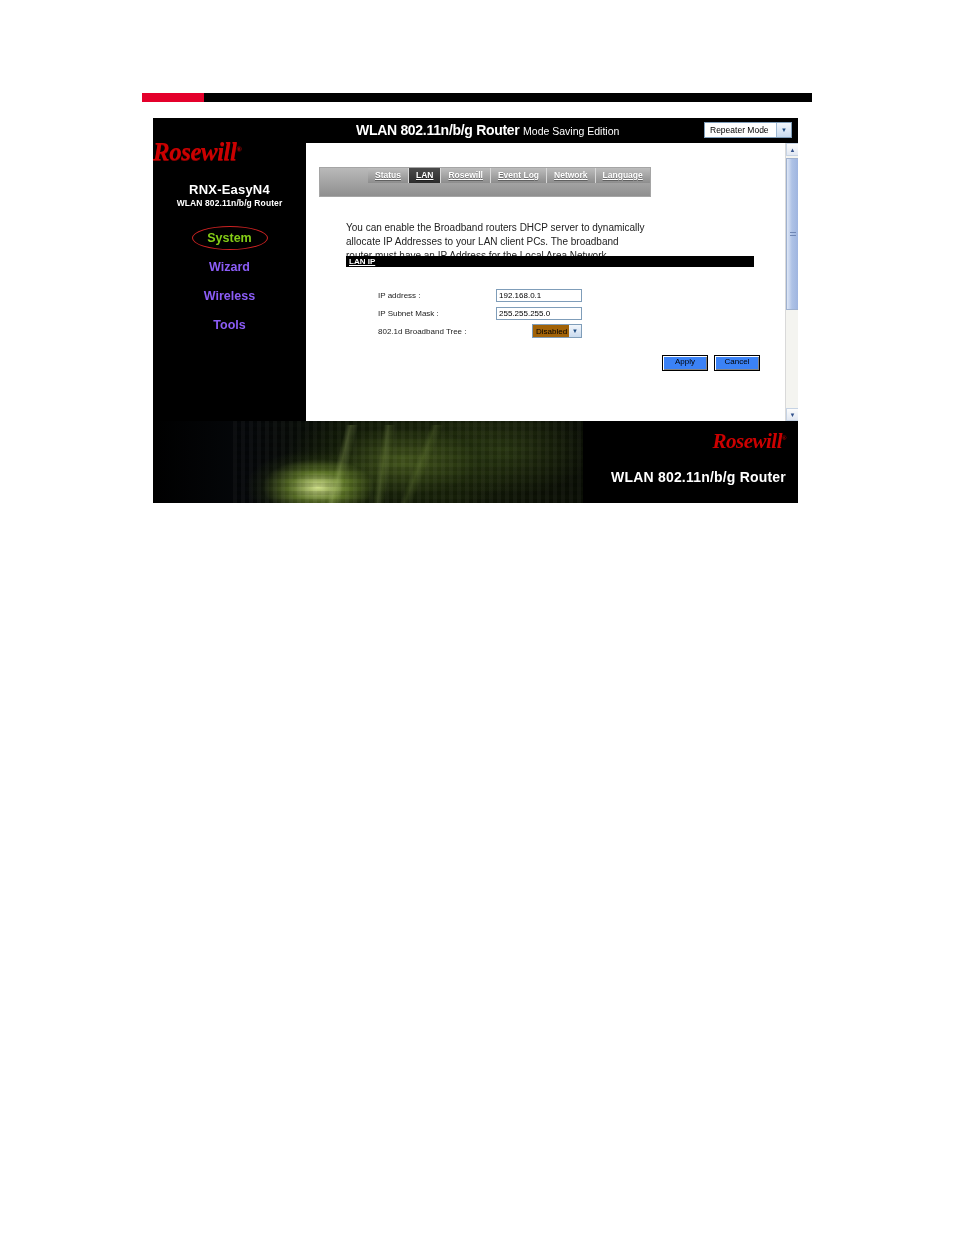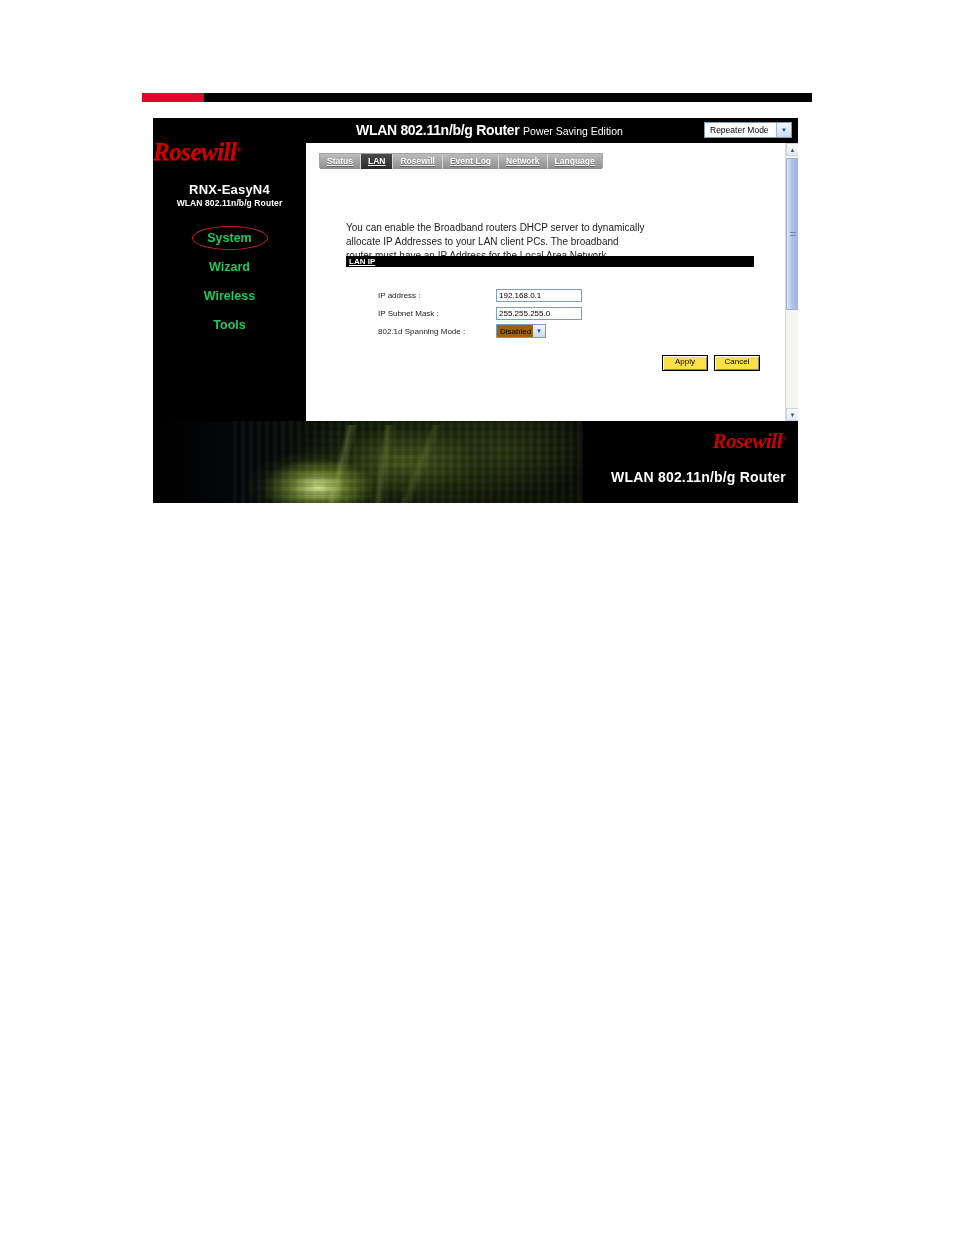--- a/index.html
+++ b/index.html
@@ -97,27 +97,27 @@
     letter-spacing: 0.1px;
   }
 
   .nav {
     margin-top: 16px;
   }
   .nav-item {
     position: relative;
     height: 28px;
     line-height: 28px;
-    color: #22c55e;
+    color: #8b5cf6;
     font-size: 12.5px;
     font-weight: bold;
     cursor: pointer;
     margin-bottom: 1px;
   }
-  .nav-item.active { color: #22c55e; }
+  .nav-item.active { color: #84cc16; }
   .nav-ellipse {
     position: absolute;
     left: 50%;
     top: 50%;
     transform: translate(-50%, -50%);
     width: 74px;
     height: 22px;
     border: 1px solid #cc2222;
     border-radius: 50%;
     pointer-events: none;
@@ -190,26 +190,27 @@
   
   .content-area {
     position: relative;
     height: 278px;
     background: #ffffff;
   }
 
   .tabs {
     position: absolute;
     left: 13px;
-    top: 10px;
-    height: 15px;
+    top: 24px;
+    height: 30px;
     display: flex;
     background: linear-gradient(#b9b9b9, #8f8f8f);
     border: 1px solid #a5a5a5;
     box-sizing: border-box;
+    padding-left: 48px;
   }
   .tab {
     padding: 0 7px;
     height: 15px;
     line-height: 15px;
     font-size: 8.5px;
     font-weight: bold;
     color: #ffffff;
     text-decoration: underline;
     background: linear-gradient(#bdbdbd, #8d8d8d);
@@ -253,20 +254,21 @@
   .form {
     position: absolute;
     left: 72px;
     top: 144px;
   }
   .form-row {
     display: flex;
     align-items: center;
     height: 16px;
     margin-bottom: 2px;
+    justify-content: space-between;
   }
   .form-label {
     width: 118px;
     font-size: 8px;
     color: #222222;
     white-space: nowrap;
   }
   .text-input {
     width: 86px;
     height: 13px;
@@ -305,21 +307,21 @@
   .btn-row {
     position: absolute;
     right: 38px;
     top: 212px;
     display: flex;
     gap: 6px;
   }
   .btn {
     min-width: 34px;
     height: 14px;
-    background: #fde047;
+    background: #3b82f6;
     border: 1px solid #000000;
     box-shadow: inset 1px 1px 0 #ffffff, inset -1px -1px 0 #848484;
     font-size: 8px;
     font-family: "Liberation Sans", sans-serif;
     color: #000000;
     cursor: pointer;
     padding: 0 5px;
     line-height: 12px;
     text-align: center;
   }
@@ -488,21 +490,21 @@
           <span>Tools</span>
         </div>
       </div>
     </div>
 
     <div class="main-panel">
 
       <div class="banner">
         <div class="banner-title">
           <span>WLAN 802.11n/b/g Router</span>
-          <span class="sub">Power Saving Edition</span>
+          <span class="sub">Mode Saving Edition</span>
         </div>
         <div class="mode-select">
           <span class="label">Repeater Mode</span>
           <span class="arrow">▼</span>
         </div>
       </div>
 
       <div class="content-area">
 
         <div class="tabs">
@@ -521,21 +523,21 @@
         <div class="form">
           <div class="form-row">
             <div class="form-label">IP address :</div>
             <div class="text-input">192.168.0.1</div>
           </div>
           <div class="form-row">
             <div class="form-label">IP Subnet Mask :</div>
             <div class="text-input">255.255.255.0</div>
           </div>
           <div class="form-row">
-            <div class="form-label">802.1d Spanning Mode :</div>
+            <div class="form-label">802.1d Broadband Tree :</div>
             <div class="sel-input">
               <span class="label">Disabled</span>
               <span class="arrow">▼</span>
             </div>
           </div>
         </div>
 
         <div class="btn-row">
           <div class="btn">Apply</div>
           <div class="btn">Cancel</div>

